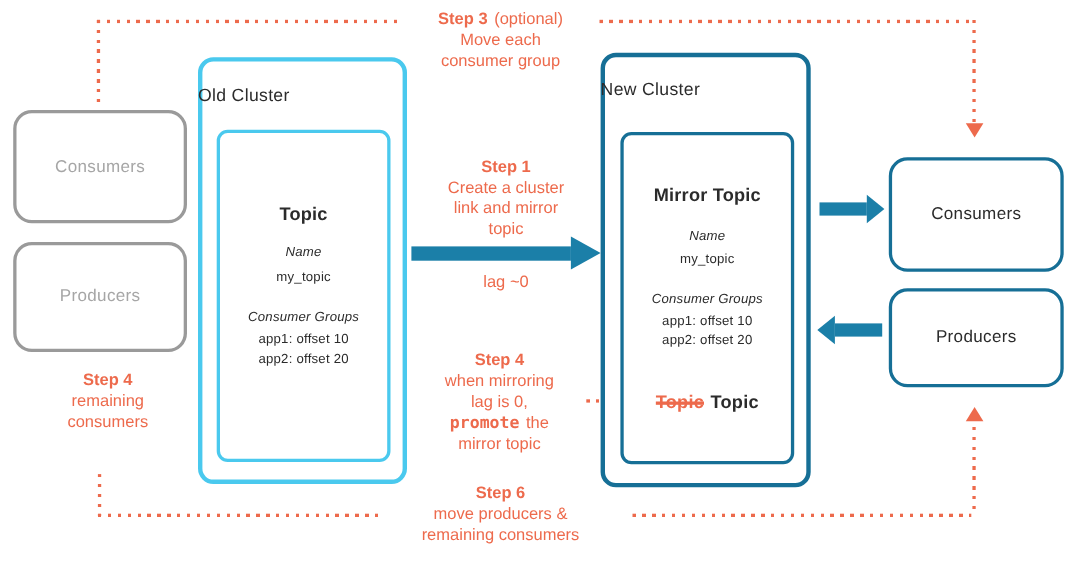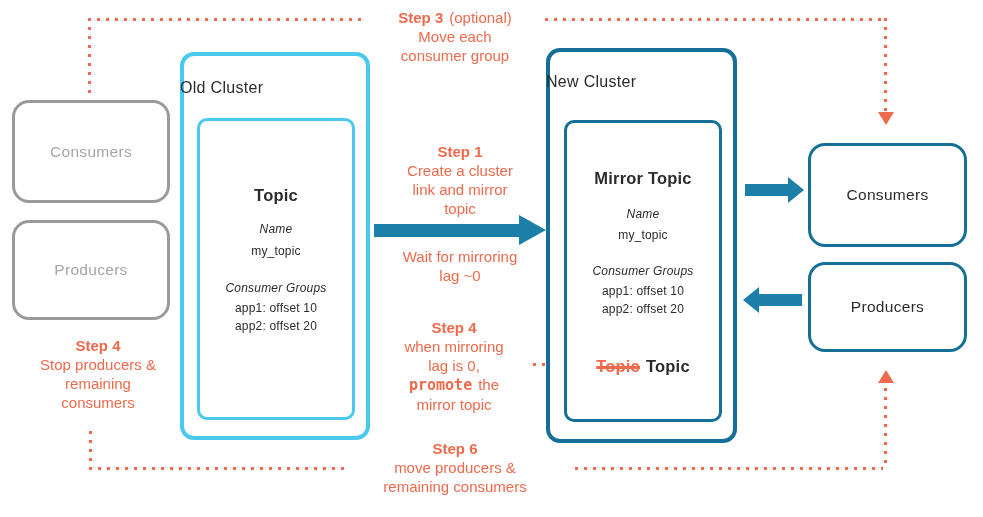--- a/index.html
+++ b/index.html
@@ -86,21 +86,20 @@
     <div><b>Step 1</b></div>
     <div>Create a cluster</div>
     <div>link and mirror</div>
     <div>topic</div>
   </div>
 
   <div class="arrow-body" style="left:374px; top:224px; width:145px; height:13px;"></div>
   <div class="ahead-right" style="left:519px; top:215px;"></div>
 
   <div class="step" style="left:374px; top:247px; width:172px;">
-    <div>Wait for mirroring</div>
     <div>lag ~0</div>
   </div>
 
   <div class="step" style="left:368px; top:318px; width:172px;">
     <div><b>Step 4</b></div>
     <div>when mirroring</div>
     <div>lag is 0,</div>
     <div><span class="mono">promote</span><span class="rest">the</span></div>
     <div>mirror topic</div>
   </div>
@@ -130,21 +129,20 @@
 
   <div class="box teal-box" style="left:808px; top:143px; width:159px; height:104px;">
     <span>Consumers</span>
   </div>
   <div class="box teal-box" style="left:808px; top:262px; width:159px; height:90px;">
     <span>Producers</span>
   </div>
 
   <div class="step" style="left:8px; top:336px; width:180px;">
     <div><b>Step 4</b></div>
-    <div>Stop producers &amp;</div>
     <div>remaining</div>
     <div>consumers</div>
   </div>
 
   <div class="dot-v" style="left:89px; top:431px; height:38px;"></div>
   <div class="dot-h" style="left:89px; top:467px; width:256px;"></div>
   <div class="dot-h" style="left:575px; top:467px; width:308px;"></div>
   <div class="dot-v" style="left:884px; top:388px; height:80px;"></div>
   <div class="tri tri-up" style="left:878px; top:370px;"></div>
 

